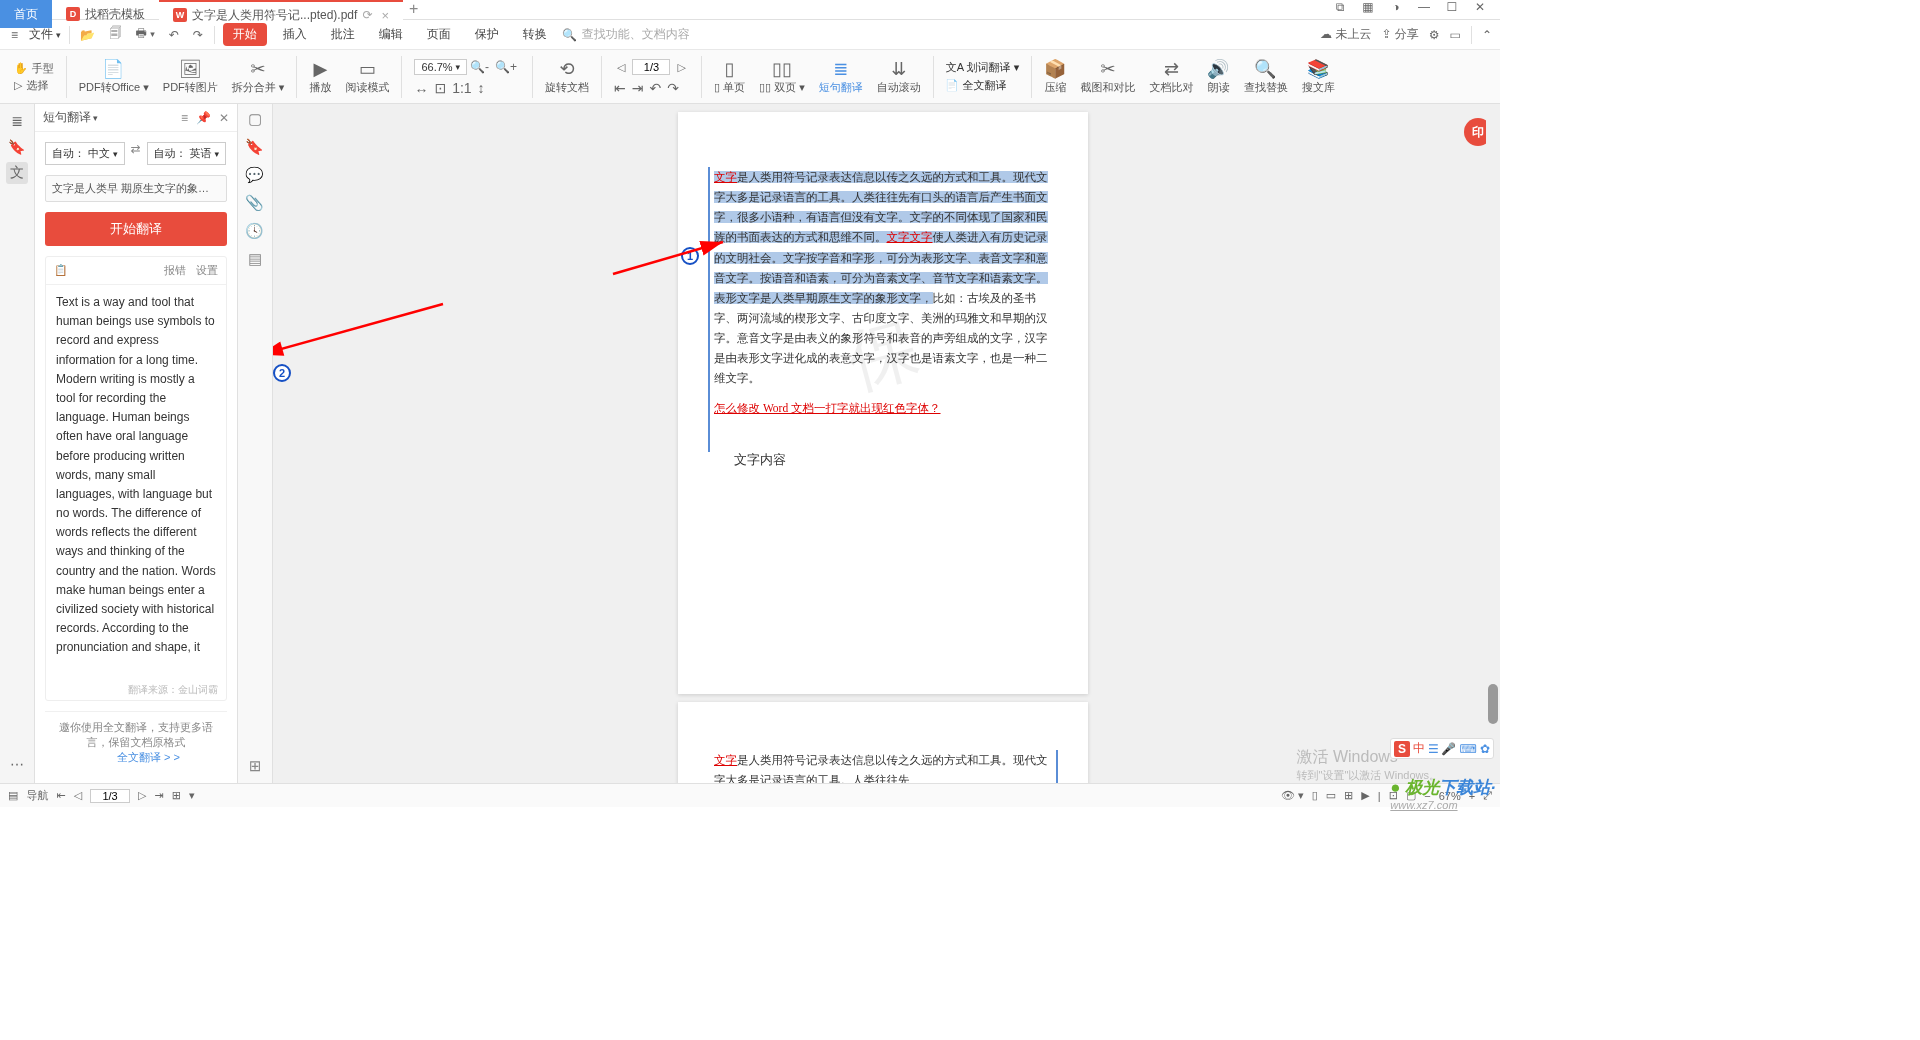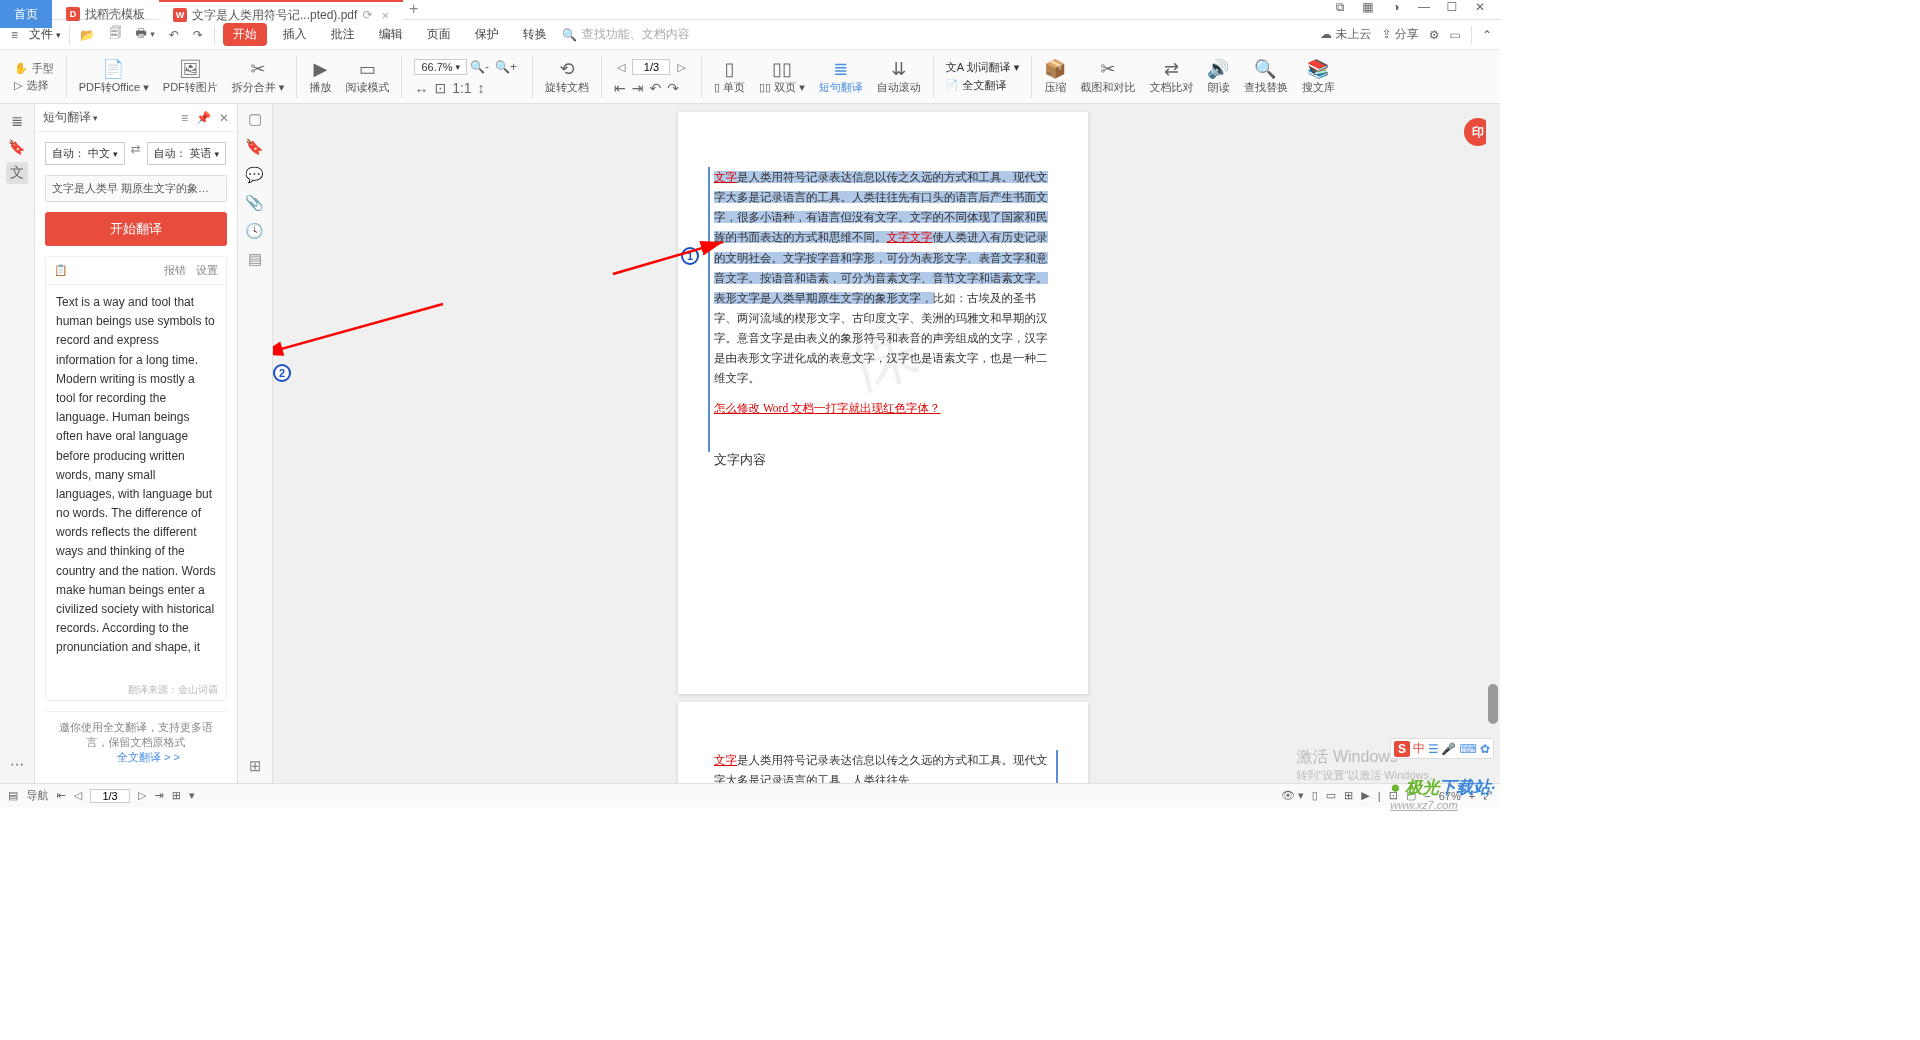--- a/index.html
+++ b/index.html
@@ -74,21 +74,21 @@
 
 
 .docarea { flex: 1; background: #f0f0f0; position: relative; overflow: hidden; }
 .page { position: absolute; background: #fff; box-shadow: 0 1px 4px rgba(0,0,0,0.15); }
 .page1 { left: 405px; top: 8px; width: 410px; height: 582px; }
 .page2 { left: 405px; top: 598px; width: 410px; height: 100px; }
 .page-content { padding: 55px 36px 0 36px; font-size: 11.5px; line-height: 1.75; color: #333; font-family: SimSun, serif; }
 .hl { background: #b0c9e8; }
 .redlink { color: #d00; }
 .bluemark { color: #d00; text-decoration: underline; }
-.heading { font-size: 13px; color: #333; margin-top: 30px; }
+.heading { font-size: 13px; color: #333; margin-top: 30px; margin-left: 20px; }
 .vbar { position: absolute; width: 2px; background: #5a8dd6; }
 .float-badge { position: absolute; right: 8px; top: 14px; width: 28px; height: 28px; background: #e84c3d; border-radius: 50%; color: #fff; display: flex; align-items: center; justify-content: center; font-size: 12px; font-weight: bold; }
 
 
 .arrow { position: absolute; pointer-events: none; }
 .marker { width: 18px; height: 18px; border: 2px solid #1650c4; border-radius: 50%; color: #1650c4; display: flex; align-items: center; justify-content: center; font-weight: bold; font-size: 11px; background: #fff; position: absolute; }
 
 
 .statusbar { height: 24px; border-top: 1px solid #e0e0e0; display: flex; align-items: center; padding: 0 8px; font-size: 11px; color: #666; background: #fafafa; }
 .statusbar .sb-left { display: flex; align-items: center; gap: 8px; }

